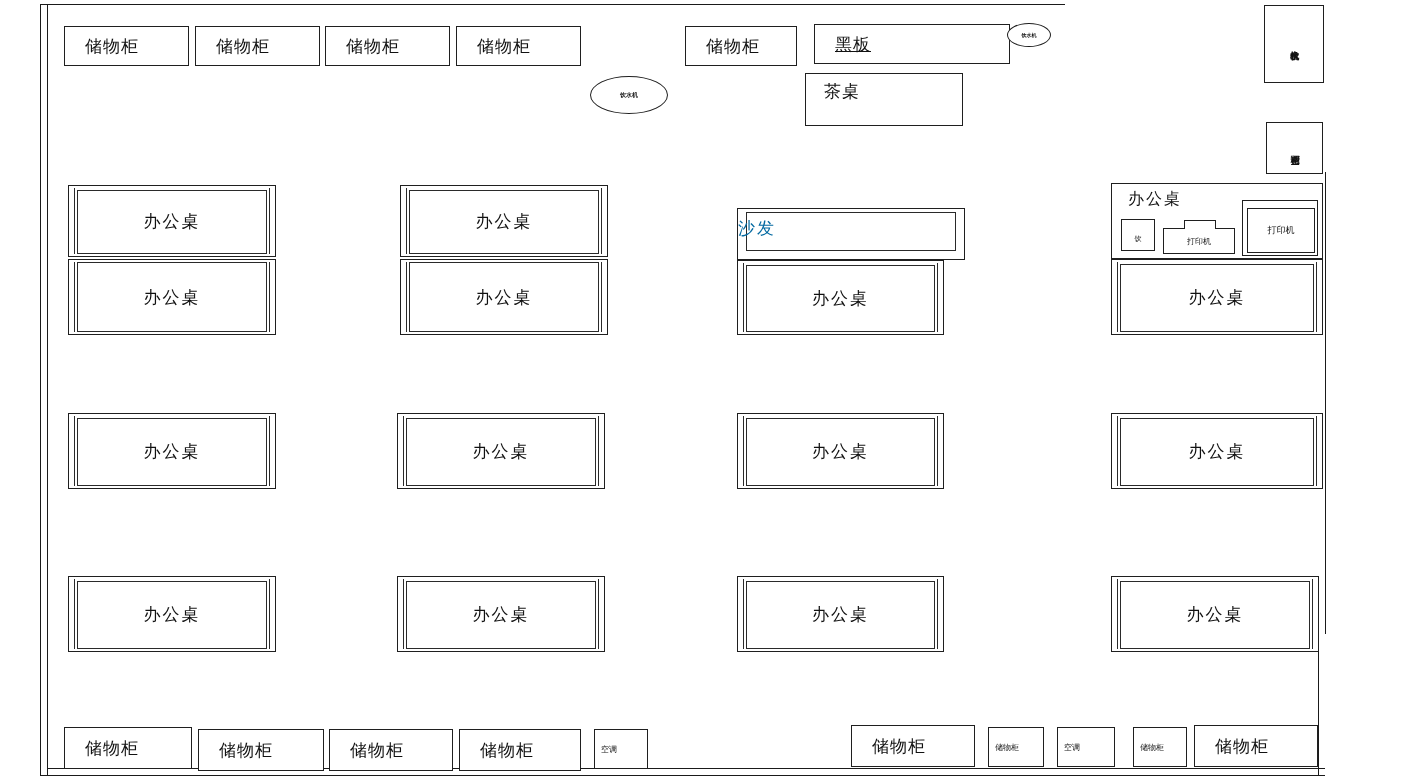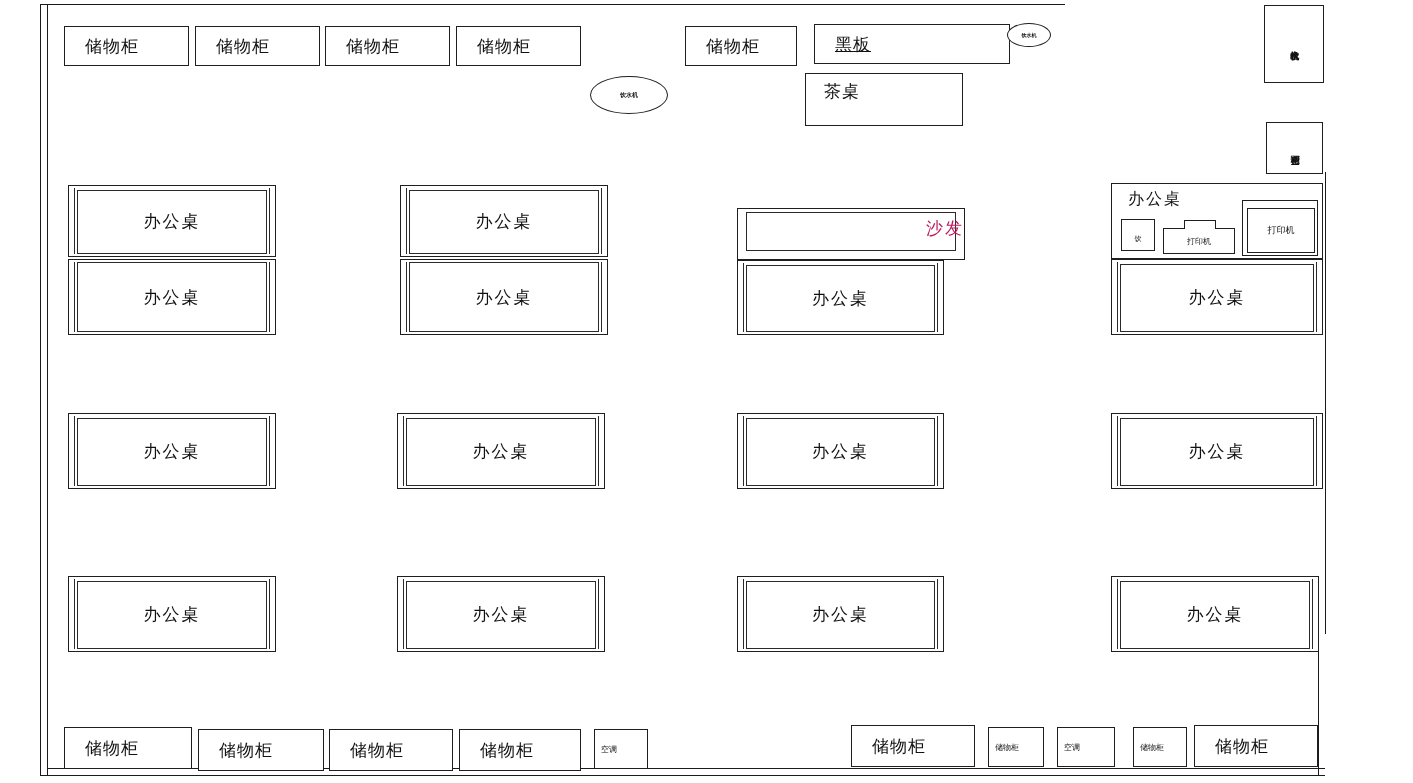--- a/index.html
+++ b/index.html
@@ -114,22 +114,22 @@
   
   .sofa{
     position:absolute;box-sizing:border-box;
     border:1px solid #1f1f1f;background:#fff;
   }
   .sofa .sin{
     position:absolute;left:8px;right:8px;top:3px;bottom:8px;
     border:1px solid #2a2a2a;box-sizing:border-box;
   }
   .sofa .slbl{
-    position:absolute;left:0;right:0;top:8px;text-align:right;
-    font-size:17px;letter-spacing:2px;color:#be185d;
+    position:absolute;left:0;right:0;top:8px;text-align:left;
+    font-size:17px;letter-spacing:2px;color:#0369a1;
     font-family:"DejaVu Sans","Liberation Sans",sans-serif;
   }
 </style>
 </head>
 <body>
 
 <div id="plan">
 
   <div class="wall-line wall-v" style="left:40px;top:4px;height:772px;"></div>
   <div class="wall-line wall-v" style="left:47px;top:4px;height:772px;"></div>

